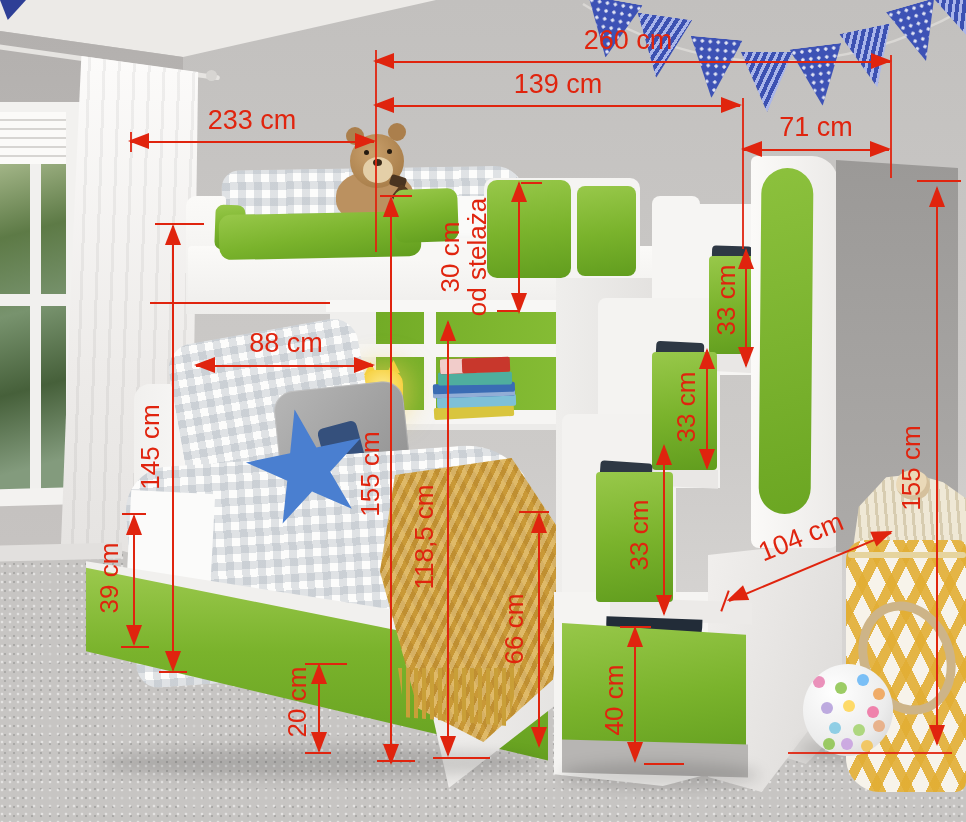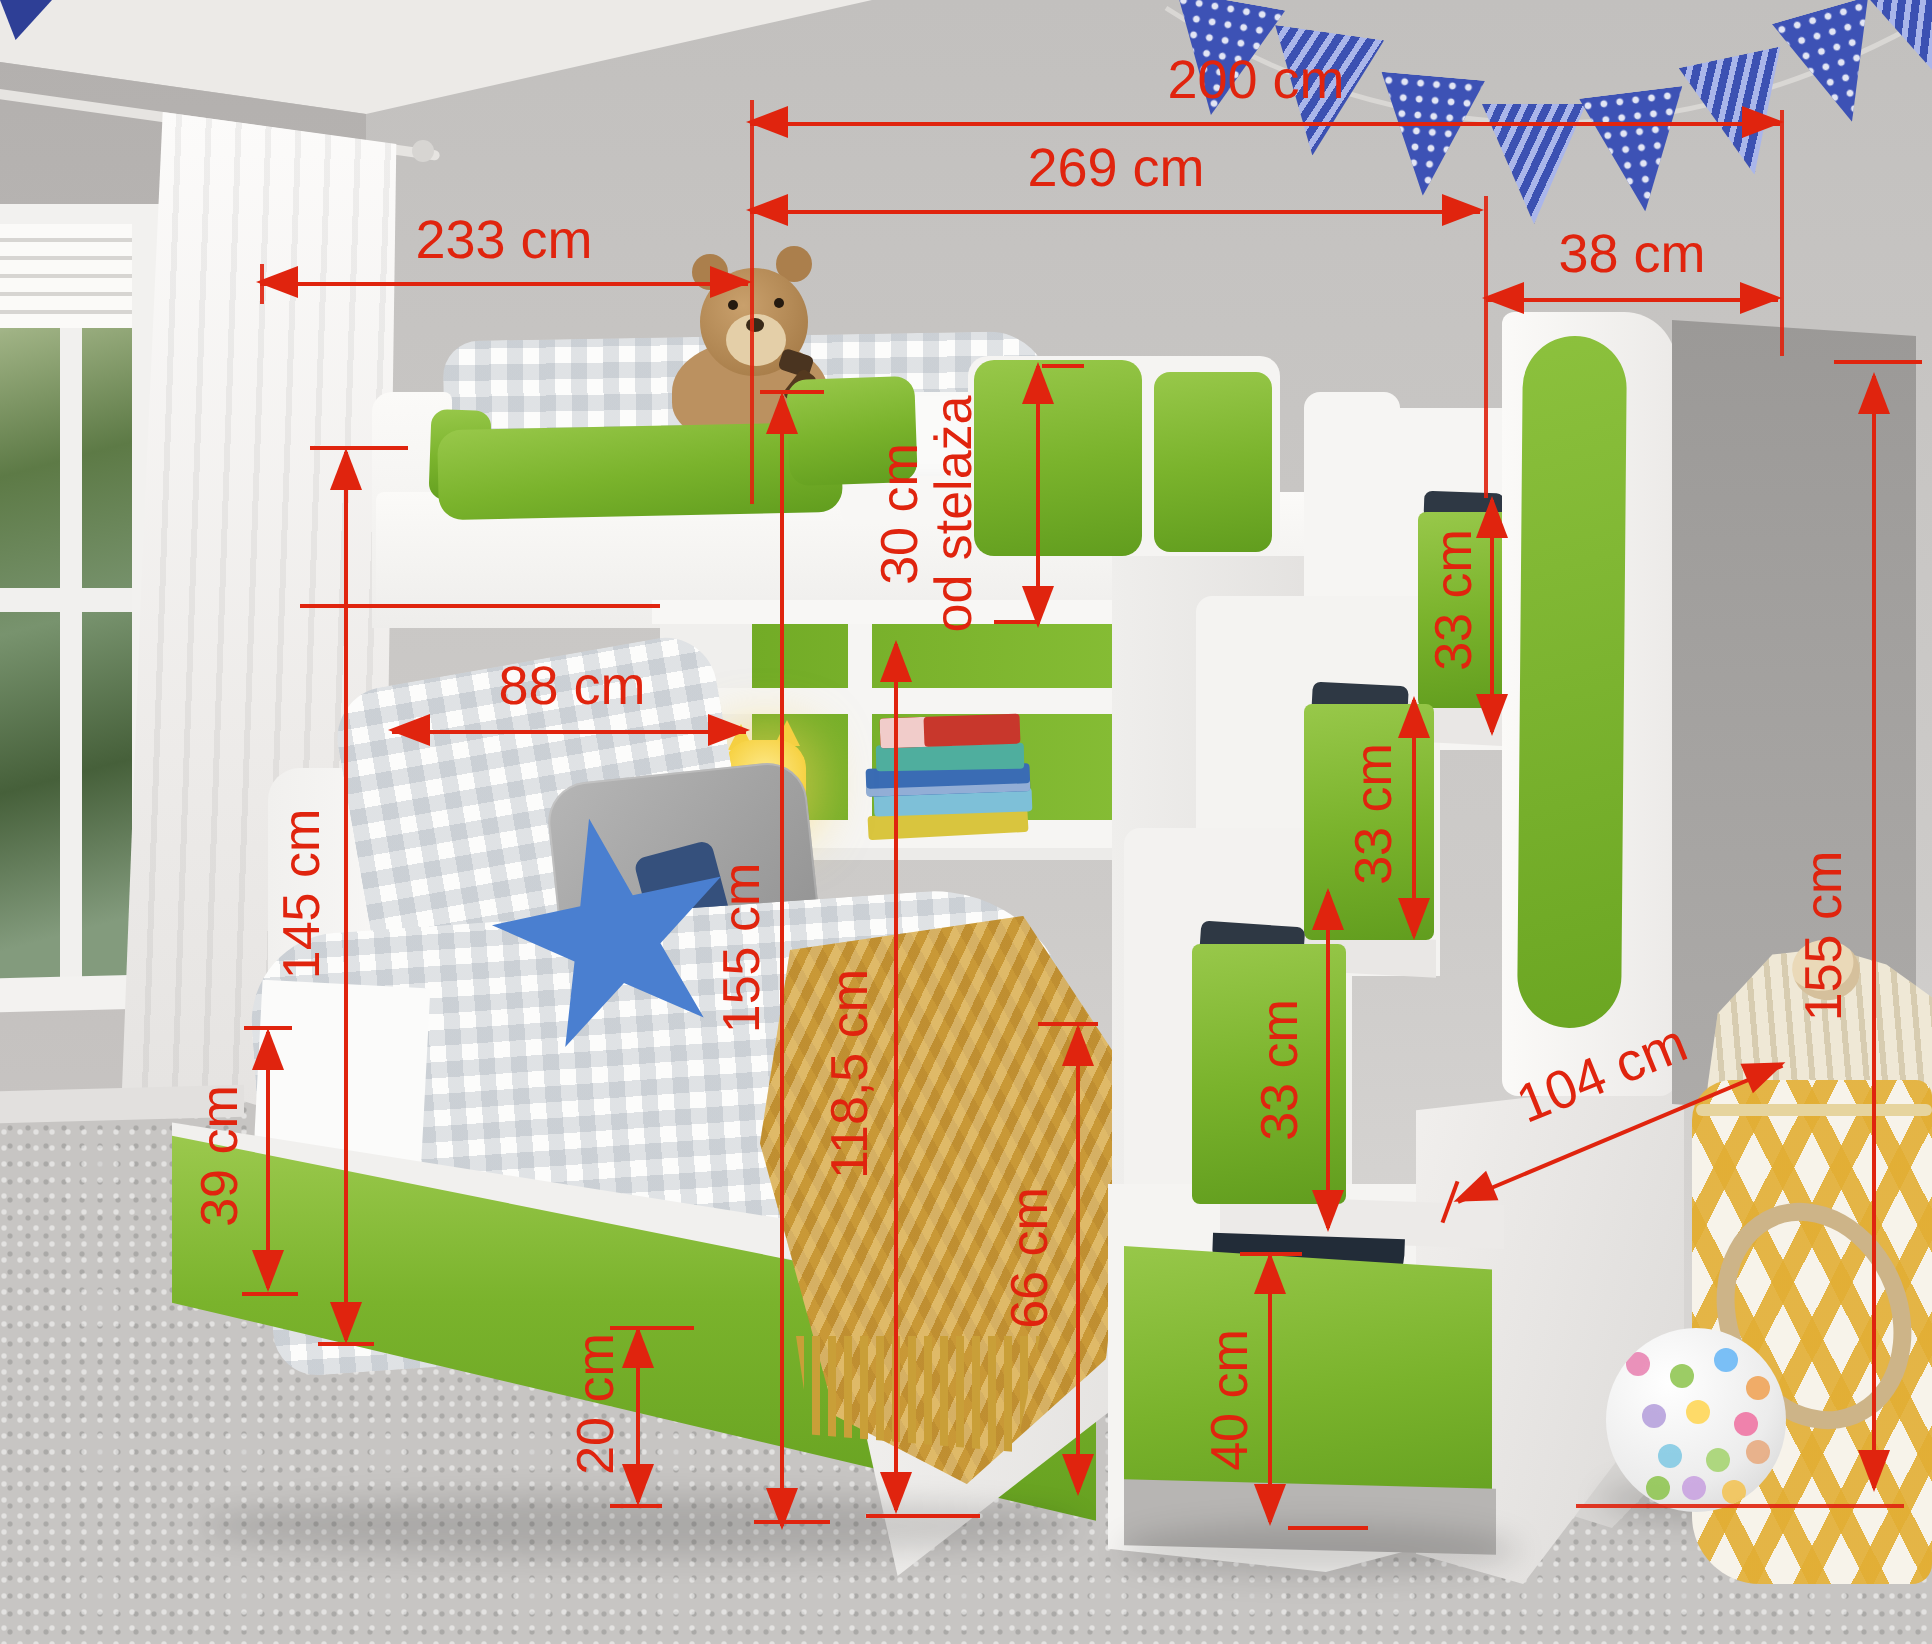--- a/index.html
+++ b/index.html
@@ -204,39 +204,39 @@
   <div class="dv thin" style="left:375px;top:50px;height:202px;"></div>
   <div class="dv thin" style="left:742px;top:98px;height:151px;"></div>
   <div class="dv thin" style="left:890px;top:55px;height:123px;"></div>
   <div class="dv thin" style="left:130px;top:132px;height:20px;"></div>
   <div class="tickh" style="left:150px;top:302px;width:180px;height:1.5px;"></div>
 
   <div class="dh" style="left:375px;top:61px;width:515px;">
       <span class="al"></span>
       <span class="ar"></span>
     </div>
-  <div class="dlab" style="left:628px;top:40px;">200 cm</div>
+  <div class="dlab" style="left:628px;top:40px;">260 cm</div>
 
   <div class="dh" style="left:375px;top:105px;width:365px;">
       <span class="al"></span>
       <span class="ar"></span>
     </div>
-  <div class="dlab" style="left:558px;top:84px;">269 cm</div>
+  <div class="dlab" style="left:558px;top:84px;">139 cm</div>
 
   <div class="dh" style="left:130px;top:141px;width:244px;">
       <span class="al"></span>
       <span class="ar"></span>
     </div>
   <div class="dlab" style="left:252px;top:120px;">233 cm</div>
 
   <div class="dh" style="left:743px;top:149px;width:146px;">
       <span class="al"></span>
       <span class="ar"></span>
     </div>
-  <div class="dlab" style="left:816px;top:127px;">38 cm</div>
+  <div class="dlab" style="left:816px;top:127px;">71 cm</div>
 
   <div class="dv" style="left:518px;top:183px;height:129px;">
       <span class="at"></span>
       <span class="ab"></span>
     </div>
   <div class="tickh" style="left:521px;top:182px;width:21px;"></div>
   <div class="tickh" style="left:497px;top:310px;width:21px;"></div>
   <div class="dlab v two" style="left:464px;top:257px;font-size:26px;">
     <span>30 cm</span><br>
     <span>od stelaża</span>

